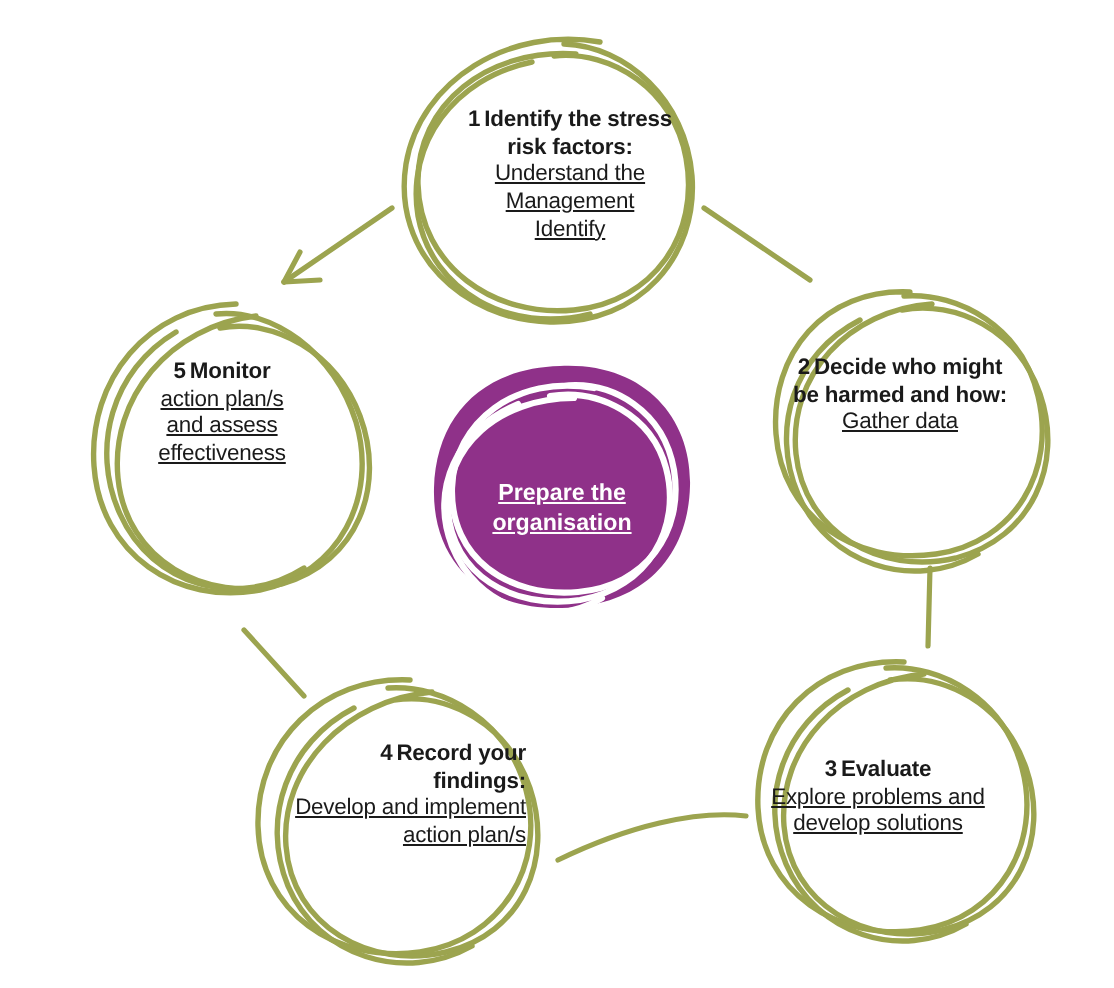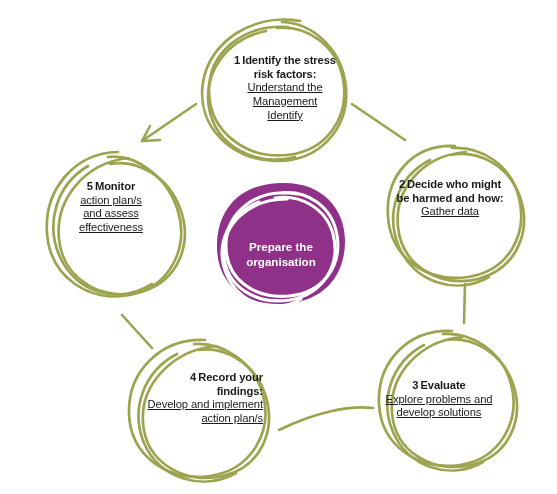--- a/index.html
+++ b/index.html
@@ -56,21 +56,21 @@
     font-size: 11.6px;
     line-height: 1.26;
     pointer-events: none;
   }
   
   #lbl-1 { left: 212px; top: 54px;  width: 122px; margin-left: 12px; }
   #lbl-2 { left: 385px; top: 178px; width: 130px; }
   #lbl-3 { left: 364px; top: 355px; width: 150px; margin-top: 24px; }
   #lbl-4 { left: 127px; top: 371px; width: 136px; text-align: right; }
   #lbl-5 { left: 48px;  top: 180px; width: 126px; }
-  #center-label { left: 236px; top: 240px; width: 90px; }
+  #center-label { left: 236px; top: 240px; width: 90px; text-decoration: underline; }
 </style>
 </head>
 <body>
 
 <div id="stage">
 
   <svg id="scribbles" viewBox="0 0 557 494">
 
     <g fill="none" stroke="#9ca44f" stroke-width="2.7" stroke-linecap="round">
       <path d="M300 21 C 255 13, 210 40, 203 82 C 196 126, 231 160, 275 161 C 320 162, 349 128, 346 88 C 343 50, 313 23, 282 22"></path>

